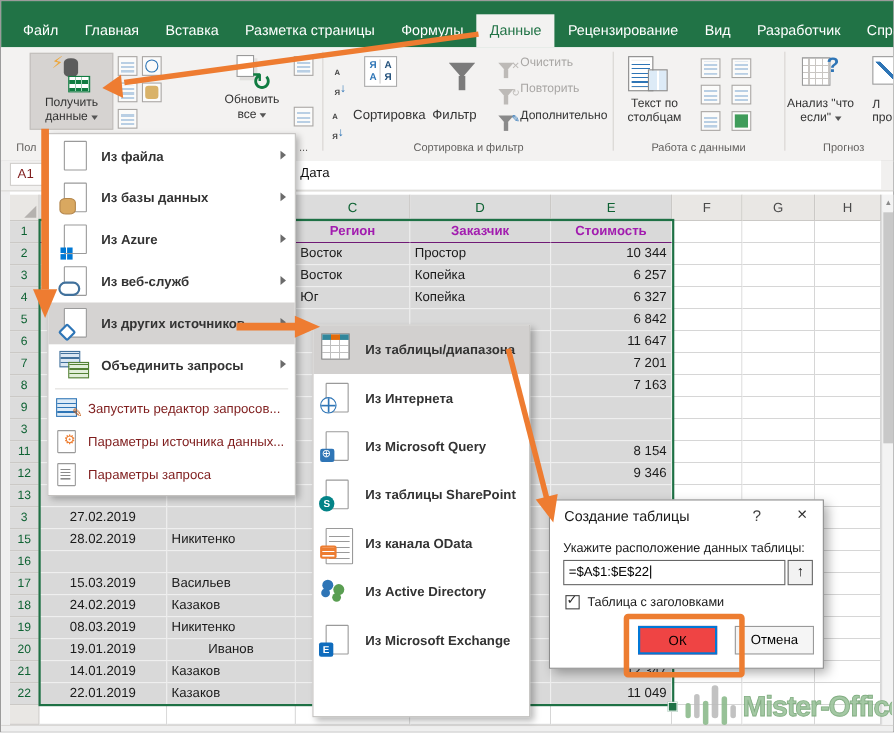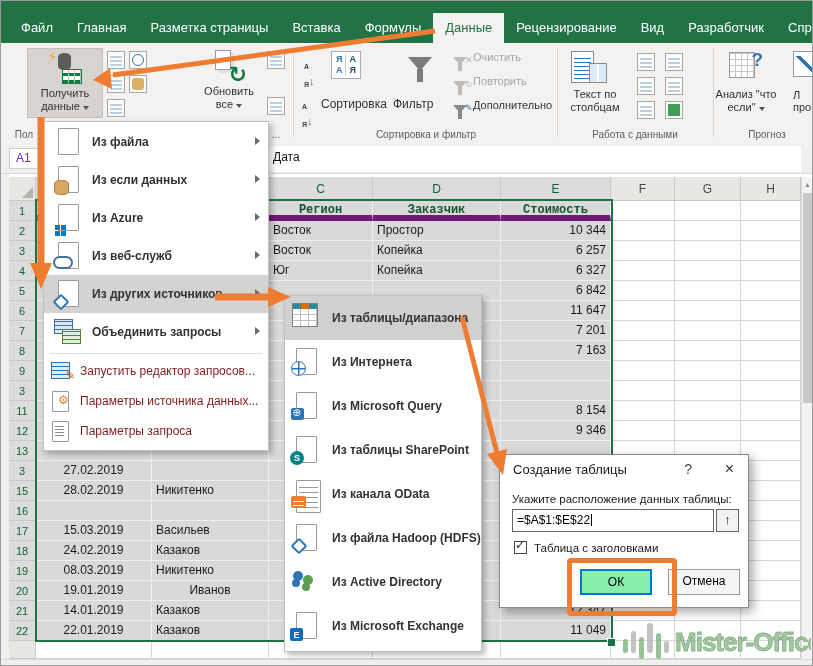--- a/index.html
+++ b/index.html
@@ -59,29 +59,29 @@
   .ic-ttc::after{content:"";position:absolute;right:0;bottom:0;width:16px;height:18px;border:1px solid #8a8a8a;background:linear-gradient(90deg,#ddebf7 0 44%,#fff 44% 56%,#ddebf7 56%);}
   .ic-whatif{position:absolute;width:32px;height:30px;}
   .ic-whatif::before{content:"";position:absolute;left:0;top:1px;width:24px;height:24px;border:1.5px solid #9a9a9a;background:
      repeating-linear-gradient(90deg,transparent 0 5px,#c9c6c3 5px 6px),
      repeating-linear-gradient(0deg,transparent 0 5px,#c9c6c3 5px 6px),#fff;}
   .ic-whatif::after{content:"?";position:absolute;right:-2px;top:-2px;font-size:19px;font-weight:bold;color:#2e75b6;}
   .ic-chart{position:absolute;width:26px;height:26px;border:1px solid #9a9a9a;background:#fff;}
   .ic-chart::before{content:"";position:absolute;left:2px;top:4px;right:2px;bottom:4px;background:linear-gradient(45deg,transparent 44%,#2e75b6 44% 56%,transparent 56%);}
   
   .fbar{position:absolute;left:0;top:145px;width:813px;height:27px;background:#f1f0ef;border-bottom:1px solid #d9d7d5;}
-  .namebox{position:absolute;left:8px;top:2px;width:54px;height:21px;background:#fff;border:1px solid #d0cecb;font-size:12px;color:#6d28d9;padding:2px 0 0 6px;box-sizing:border-box;}
+  .namebox{position:absolute;left:8px;top:2px;width:54px;height:21px;background:#fff;border:1px solid #d0cecb;font-size:12px;color:#7f1d1d;padding:2px 0 0 6px;box-sizing:border-box;}
   .fvalue{position:absolute;left:272px;top:4px;font-size:12px;color:#111;}
   .fwhite{position:absolute;left:100px;top:0;right:13px;height:26px;background:#fff;border-left:1px solid #e1dfdd;}
   
   .gridlayer{position:absolute;left:0;top:0;width:813px;height:658px;}
   .cell{position:absolute;box-sizing:border-box;background:#fff;border-right:1px solid #d6d6d6;border-bottom:1px solid #d6d6d6;
         font-size:12px;color:#1a1a1a;padding:2px 4px 0;overflow:hidden;white-space:nowrap;}
   .cell.sel{background:#d9d9d9;border-right-color:#efefef;border-bottom-color:#efefef;}
-  .cell.hrow{font-weight:bold;text-align:center;border-bottom:6px solid #701a75;color:#14532d;font-family:Liberation Mono, monospace;}
+  .cell.hrow{font-weight:bold;text-align:center;border-bottom:1px solid #701a75;color:#a21caf;}
   .colhdr,.rowhdr{position:absolute;box-sizing:border-box;background:#e9e7e4;border-right:1px solid #cbc9c6;border-bottom:1px solid #cbc9c6;
         font-size:12px;color:#4a4a4a;text-align:center;}
   .colhdr{top:176px;height:24px;line-height:24px;}
   .colhdr.sel,.rowhdr.sel{background:#dcdcdc;color:#0e6233;}
   .colhdr.sel{border-bottom:2px solid #1e7145;}
   .rowhdr{left:8px;width:27px;font-size:11px;}
   .selall{position:absolute;left:8px;top:176px;width:27px;height:24px;background:#e9e7e4;border-right:1px solid #cbc9c6;border-bottom:1px solid #cbc9c6;box-sizing:border-box;}
   .selall::after{content:"";position:absolute;right:2px;bottom:2px;border-left:11px solid transparent;border-bottom:11px solid #b5b2af;}
   .selborder{position:absolute;left:34px;top:198px;width:578px;height:443px;border:2px solid #1e7145;box-sizing:border-box;pointer-events:none;}
   .fillhandle{position:absolute;left:606px;top:637px;width:7px;height:7px;background:#1e7145;border:1px solid #fff;}
@@ -153,21 +153,21 @@
   .dlg-input{position:absolute;left:12px;top:54px;width:202px;height:23px;border:1px solid #666;background:#fff;box-sizing:border-box;
         font-size:12px;padding:3px 0 0 4px;color:#000;}
   .caret{display:inline-block;width:1px;height:12px;background:#000;vertical-align:-2px;margin-left:1px;}
   .dlg-picker{position:absolute;left:216px;top:54px;width:23px;height:23px;border:1px solid #666;background:#f2f2f2;box-sizing:border-box;
         text-align:center;font-size:13px;font-weight:bold;line-height:20px;color:#111;}
   .dlg-check{position:absolute;left:14px;top:86px;display:flex;align-items:center;}
   .cbox{width:13px;height:13px;border:1.5px solid #444;background:#fff;position:relative;box-sizing:border-box;}
   .cbox::after{content:"✓";position:absolute;left:0px;top:-4px;font-size:12px;color:#2b2b2b;}
   .dlg-check .clabel{font-size:11.5px;margin-left:7px;color:#1a1a1a;}
   .btn{position:absolute;top:114px;height:26px;box-sizing:border-box;text-align:center;font-size:12px;line-height:23px;background:#f5f5f5;}
-  .btn.ok{left:80px;width:72px;border:2px solid #0078d7;background:#86efac;z-index:41;}
+  .btn.ok{left:80px;width:72px;border:2px solid #0078d7;background:#ef4444;z-index:41;}
   .btn.cancel{left:168px;width:72px;border:1px solid #9a9a9a;}
   .okring{position:absolute;left:566px;top:557px;width:100px;height:48px;border:5px solid #ed7d31;border-radius:4px;z-index:45;pointer-events:none;}
   
   .arrows{position:absolute;left:0;top:0;z-index:50;pointer-events:none;}
   .wm{position:absolute;left:622px;top:616px;z-index:20;pointer-events:none;opacity:.92;}
 </style>
 </head>
 <body>
 
 <div class="app">
@@ -395,22 +395,22 @@
   <div class="fillhandle"></div>
   <div class="vsb">
     <div class="up">▲</div>
     <div class="thumb"></div>
   </div>
   <div class="botstrip"></div>
 
   <div class="tabbar" id="tabbar">
       <span class="tab first">Файл</span>
       <span class="tab">Главная</span>
+      <span class="tab">Вставка</span>
       <span class="tab">Разметка страницы</span>
-      <span class="tab">Вставка</span>
       <span class="tab">Формулы</span>
       <span class="tab active">Данные</span>
       <span class="tab">Рецензирование</span>
       <span class="tab">Вид</span>
       <span class="tab">Разработчик</span>
       <span class="tab">Справка</span>
     </div>
 
   <div class="ribbon">
     <div class="rbtn pressed" style="left:26px;top:5px;width:76px;height:70px;">
@@ -518,21 +518,21 @@
           <i class="pg"></i>
         </span>
         <span class="mlabel">Из файла</span>
         <span class="marrow"></span>
       </div>
       <div class="mitem">
         <span class="icon icon-database">
           <i class="pg"></i>
           <i class="badge"></i>
         </span>
-        <span class="mlabel">Из если данных</span>
+        <span class="mlabel">Из базы данных</span>
         <span class="marrow"></span>
       </div>
       <div class="mitem">
         <span class="icon icon-azure">
           <i class="pg"></i>
           <i class="badge"></i>
         </span>
         <span class="mlabel">Из Azure</span>
         <span class="marrow"></span>
       </div>
@@ -610,27 +610,20 @@
           <i class="badge"></i>
         </span>
         <span class="mlabel">Из таблицы SharePoint</span>
       </div>
       <div class="smitem">
         <span class="icon icon-odata">
           <i class="pg"></i>
           <i class="badge"></i>
         </span>
         <span class="mlabel">Из канала OData</span>
-      </div>
-      <div class="smitem">
-        <span class="icon icon-node">
-          <i class="pg"></i>
-          <i class="badge"></i>
-        </span>
-        <span class="mlabel">Из файла Hadoop (HDFS)</span>
       </div>
       <div class="smitem">
         <span class="icon icon-ad">
           <i class="badge"></i>
           <i class="badge2"></i>
         </span>
         <span class="mlabel">Из Active Directory</span>
       </div>
       <div class="smitem">
         <span class="icon icon-exchange">

